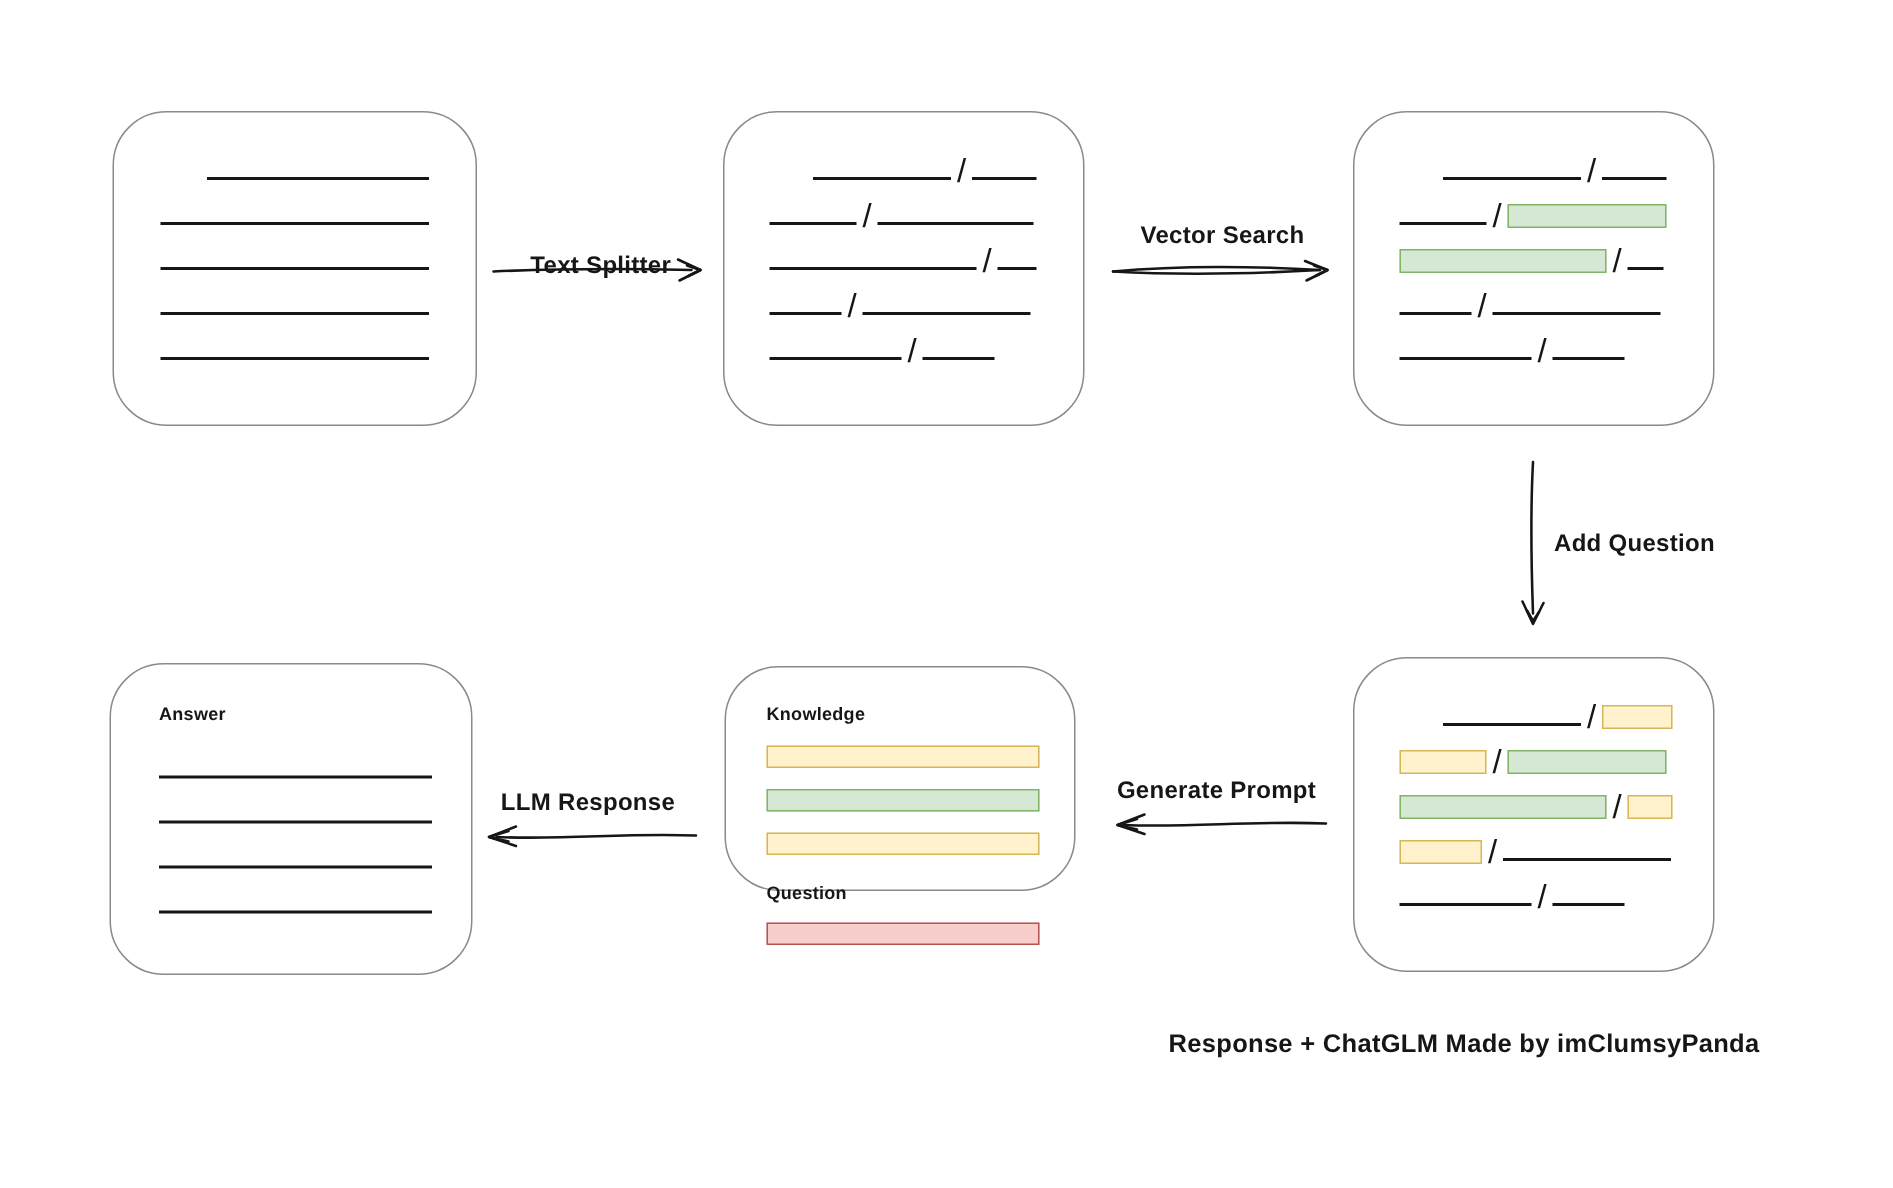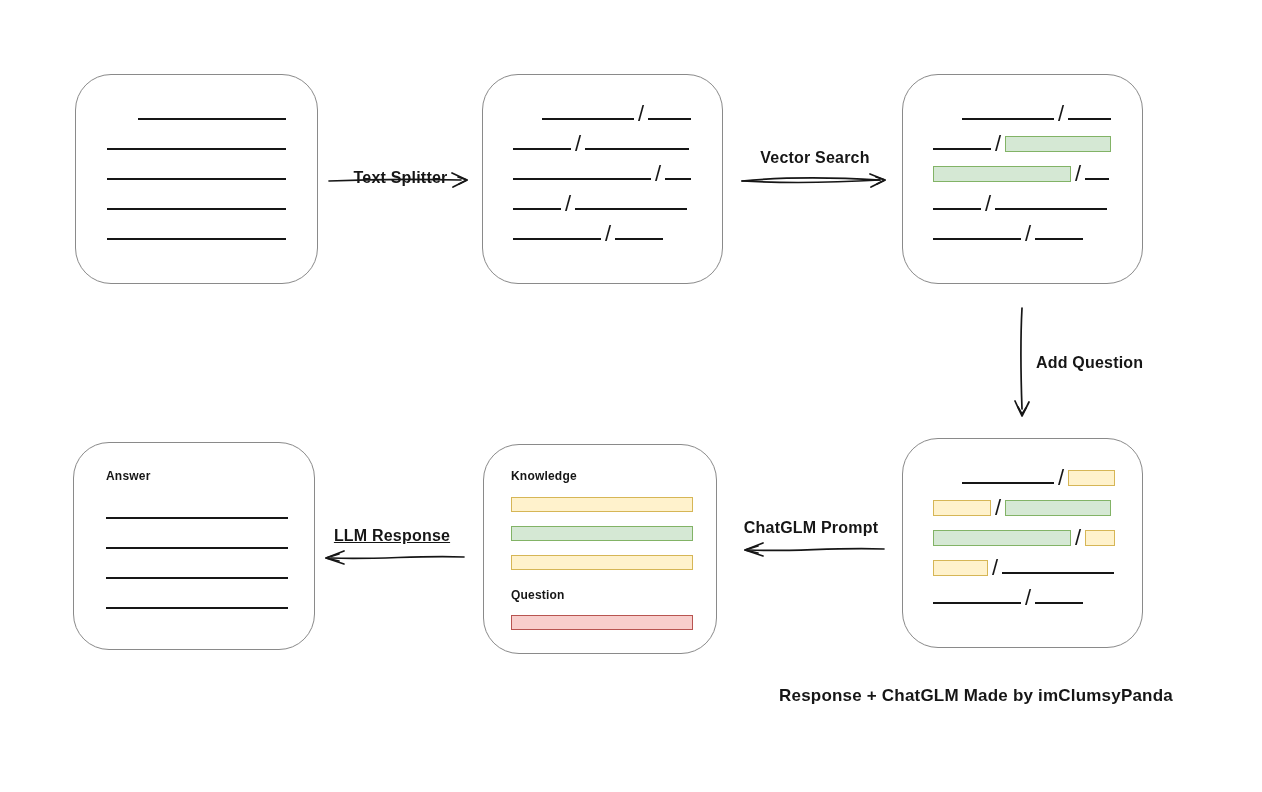--- a/index.html
+++ b/index.html
@@ -16,21 +16,21 @@
     overflow:hidden;
   }
   .node {
     position:absolute; background:#fff;
     border:1px solid var(--box-border); border-radius:36px;
   }
   #box-document { left:75px;  top:74px;  width:243px; height:210px; }
   #box-split    { left:482px; top:74px;  width:241px; height:210px; }
   #box-vector   { left:902px; top:74px;  width:241px; height:210px; }
   #box-context  { left:902px; top:438px; width:241px; height:210px; }
-  #box-prompt   { left:483px; top:444px; width:234px; height:210px; }
+  #box-prompt   { left:483px; top:444px; width:234px; height:150px; }
   #box-answer   { left:73px;  top:442px; width:242px; height:208px; }
 
   .rows { display:flex; flex-direction:column; gap:11px; padding:28px 0 0 30px; }
   #box-document .rows { padding-left:31px; }
   .row { display:flex; align-items:flex-end; gap:4px; height:19px; }
   .seg { flex:none; }
   .seg-line { height:0; border-bottom:2px solid var(--ink); margin-bottom:2px; }
   .seg-green  { height:16px; background:var(--green-fill);  border:1.5px solid var(--green-border); }
   .seg-yellow { height:16px; background:var(--yellow-fill); border:1.5px solid var(--yellow-border); }
   .seg-red    { height:16px; background:var(--red-fill);    border:1.5px solid var(--red-border); }
@@ -57,21 +57,21 @@
     letter-spacing:.2px; white-space:nowrap; color:var(--ink);
   }
   #label-text-splitter   { left:328px; top:148px; width:145px; text-align:center;margin-top:20px; }
   #arrow-text-splitter   { left:328px; top:168px; }
   #label-vector-search   { left:740px; top:148px; width:150px; text-align:center; }
   #arrow-vector-search   { left:740px; top:168px; }
   #arrow-add-context     { left:1010px; top:306px; }
   #label-add-context     { left:1036px; top:353px; }
   #label-generate-prompt { left:736px; top:518px; width:150px; text-align:center; }
   #arrow-generate-prompt { left:736px; top:538px; }
-  #label-llm-response    { left:318px; top:526px; width:148px; text-align:center;text-decoration:underline; }
+  #label-llm-response    { left:318px; top:526px; width:148px; text-align:center; }
   #arrow-llm-response    { left:318px; top:547px; }
 
   .footer-credit {
     position:absolute; left:776px; top:686px; width:400px; text-align:center;
     font-size:17px; font-weight:600; letter-spacing:.2px; color:var(--ink);
   }
 </style>
 </head>
 <body>
 
@@ -251,21 +251,21 @@
 
   <div class="arrow" id="arrow-add-context">
     <svg width="24" height="118">
       <path d="M12,2 C10,40 11,75 12,103"></path>
       <path d="M5,95 L12,110 L19,96"></path>
       <path d="M8,101 L12,108 L16,102"></path>
     </svg>
   </div>
   <div class="arrow-label" id="label-add-context">Add Question</div>
 
-  <div class="arrow-label" id="label-generate-prompt">ChatGLM Prompt</div>
+  <div class="arrow-label" id="label-generate-prompt">Generate Prompt</div>
   <div class="arrow" id="arrow-generate-prompt">
     <svg width="150" height="24">
       <path d="M148,11 C100,9 55,14 13,12"></path>
       <path d="M27,5 L9,12 L27,18"></path>
       <path d="M22,8 L9,12 L22,15"></path>
     </svg>
   </div>
 
   <div class="arrow-label" id="label-llm-response">LLM Response</div>
   <div class="arrow" id="arrow-llm-response">

